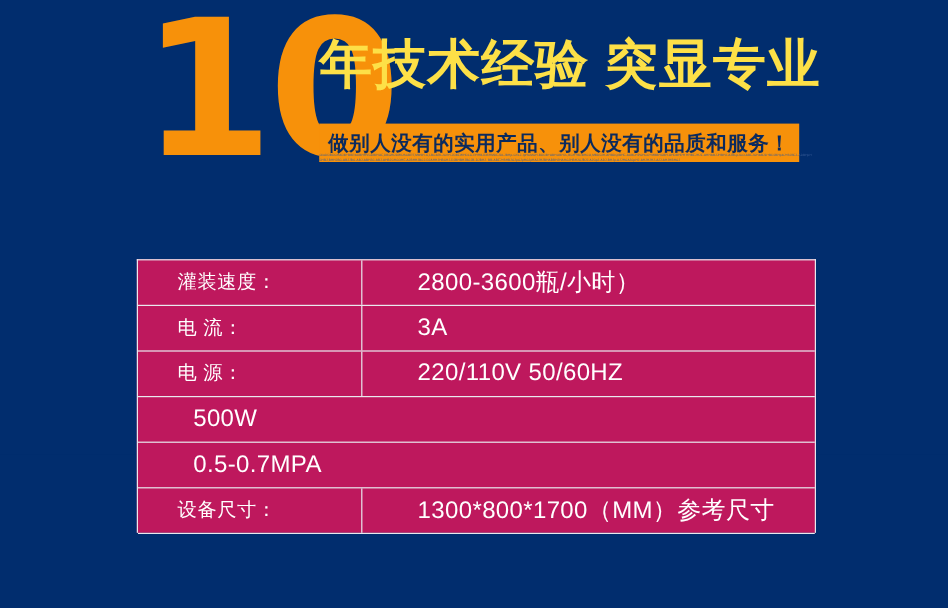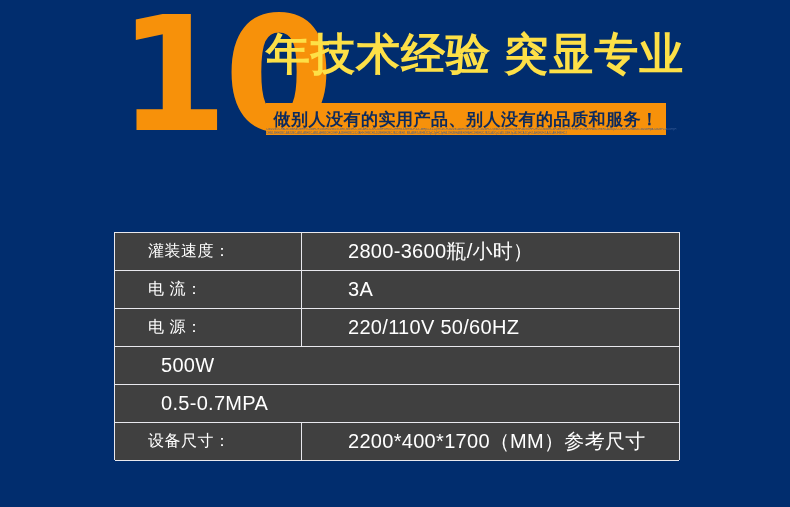--- a/index.html
+++ b/index.html
@@ -97,22 +97,21 @@
   
   .spec-table {
     position: absolute;
     left: 114px;
     top: 216px;
     width: 566px;
     height: 228px;
     border: 1px solid #e9e9ee;
     border-bottom: none;
     box-sizing: border-box;
-    background: #404040;
-    margin-top: 16px;
+    background: #be185d;
   }
 
   .spec-row {
     display: flex;
     height: 38px;
     border-bottom: 1px solid #e9e9ee;
     box-sizing: border-box;
   }
 
   .spec-label {
@@ -179,17 +178,17 @@
     <div class="spec-row">
       <div class="spec-value">500W</div>
     </div>
 
     <div class="spec-row">
       <div class="spec-value">0.5-0.7MPA</div>
     </div>
 
     <div class="spec-row">
       <div class="spec-label">设备尺寸：</div>
-      <div class="spec-value">2200*400*1700（MM）参考尺寸</div>
+      <div class="spec-value">1300*800*1700（MM）参考尺寸</div>
     </div>
 
   </div>
 </div>
 
 </body></html>

